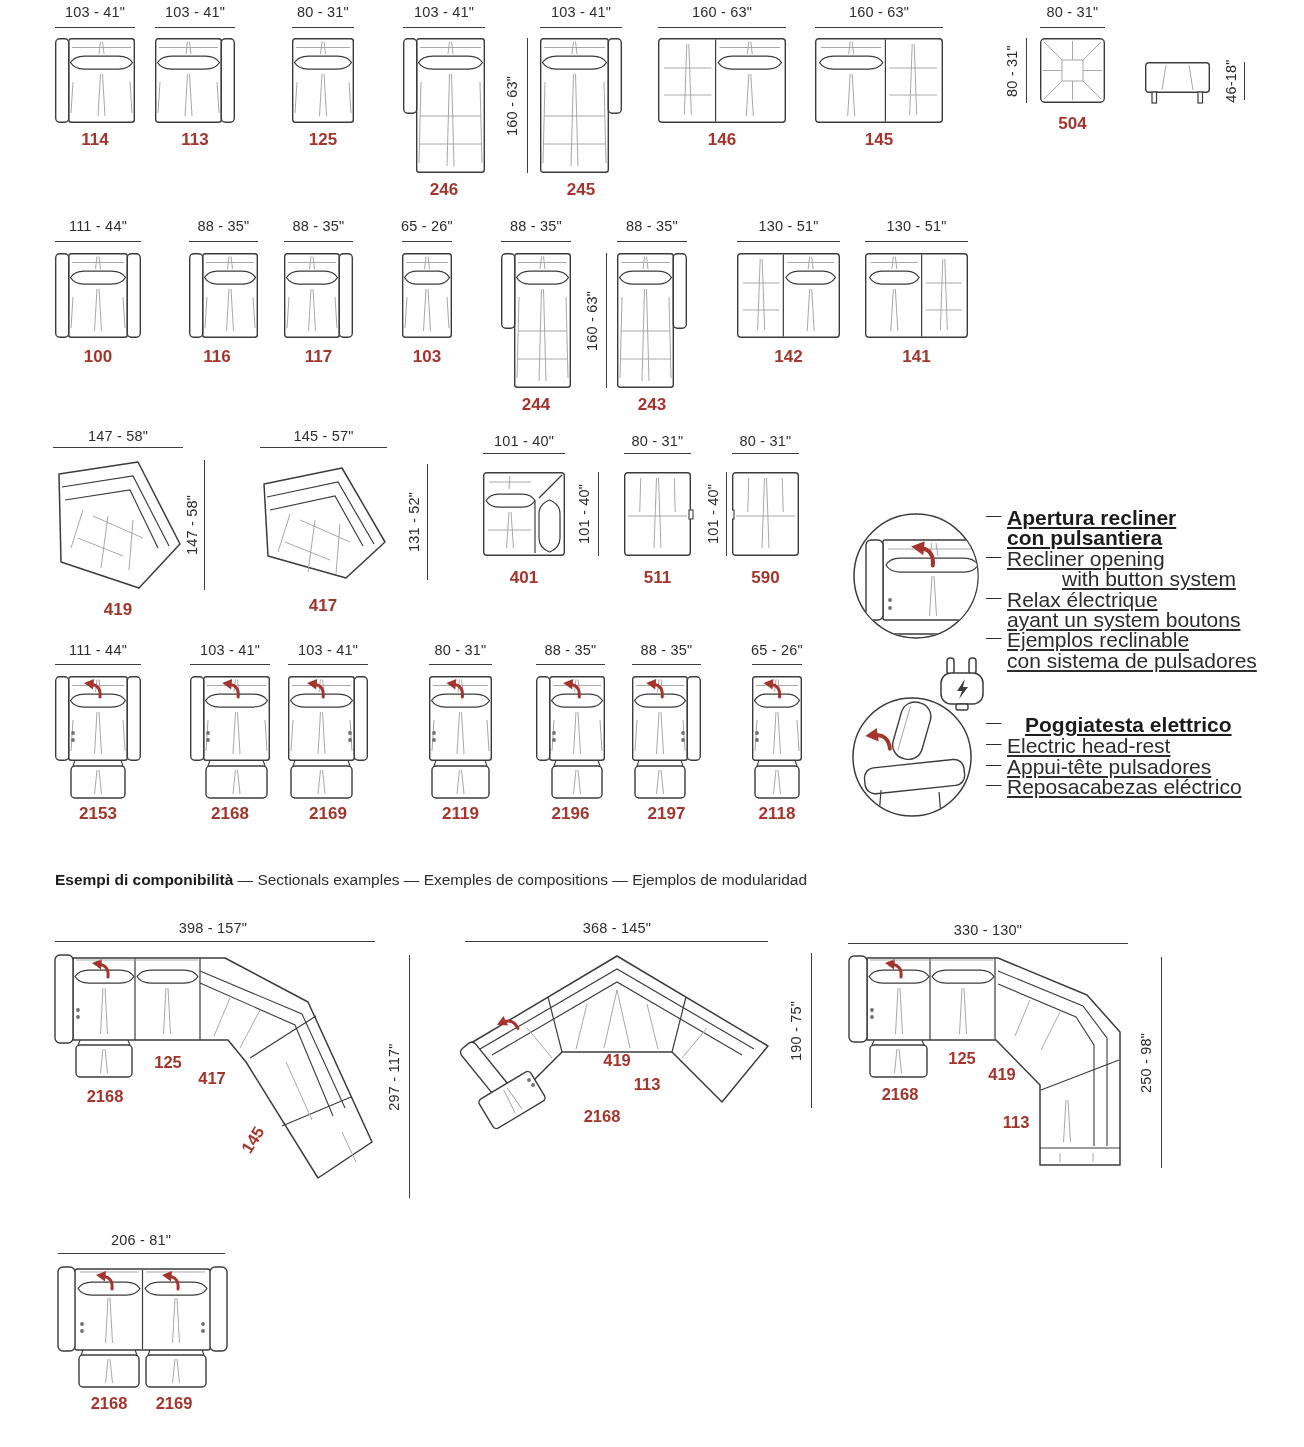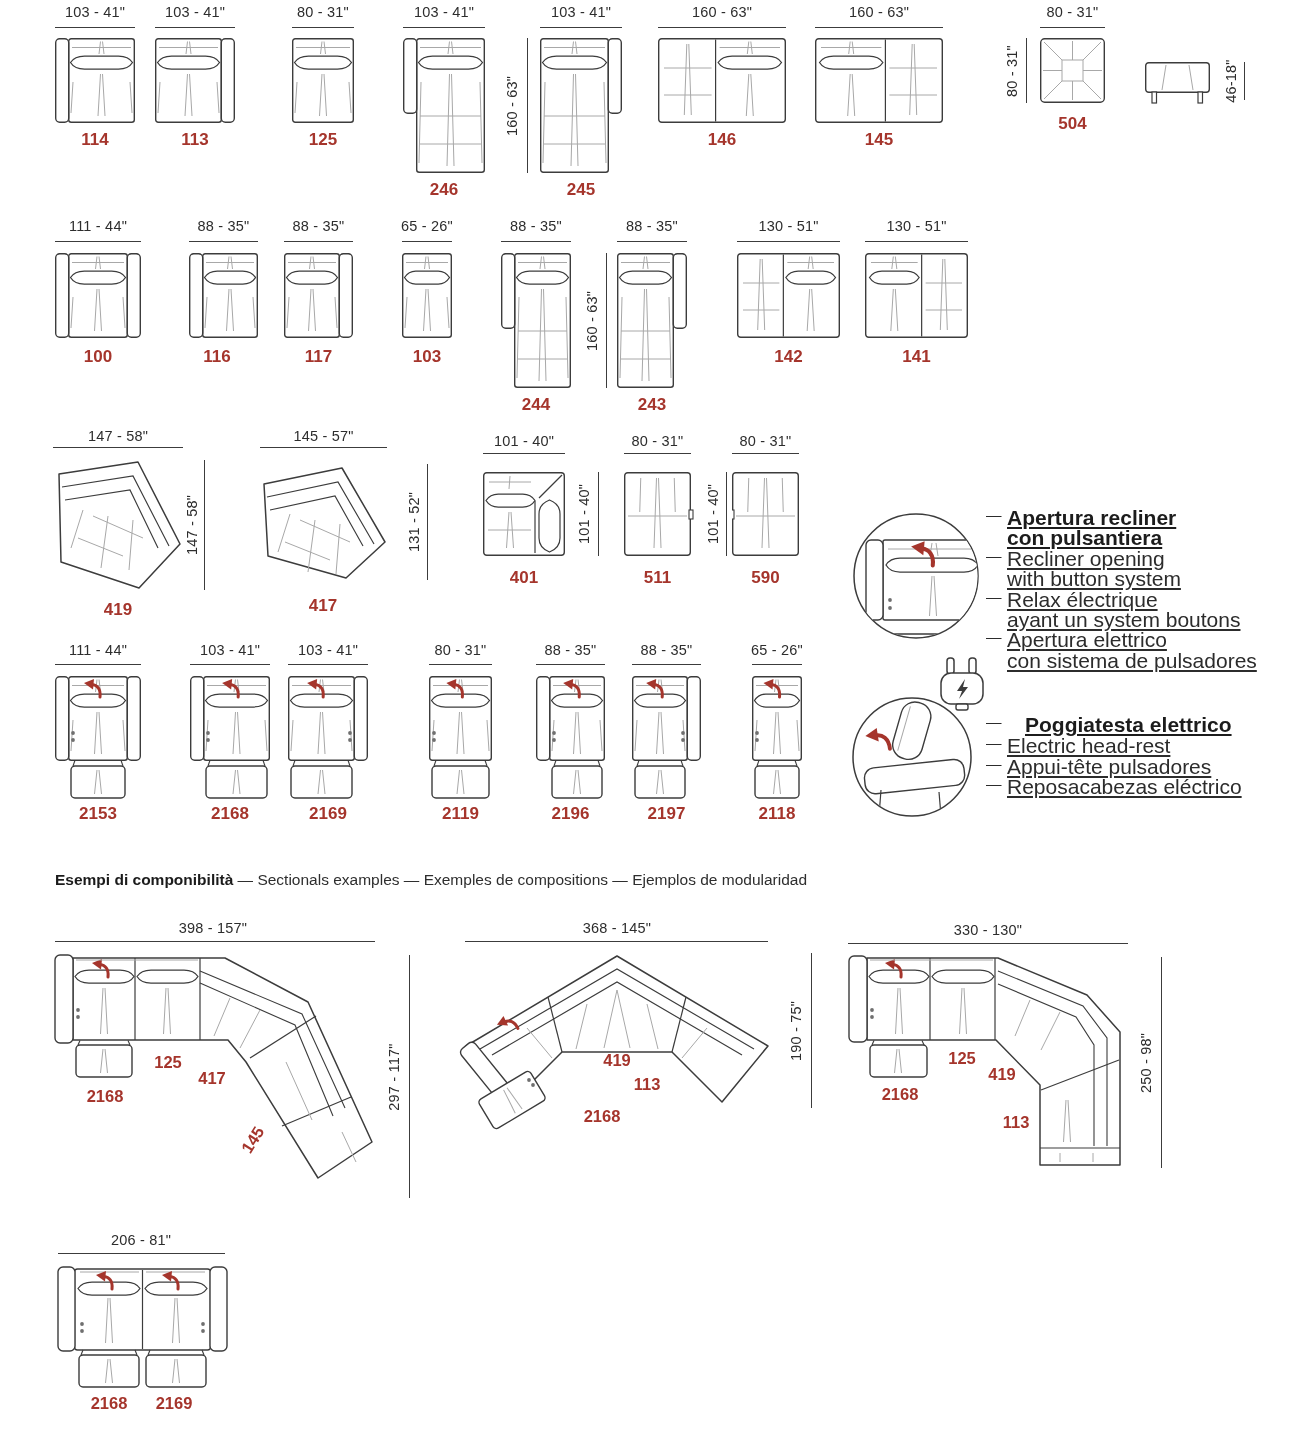--- a/index.html
+++ b/index.html
@@ -607,26 +607,26 @@
         <rect x="31" y="2" width="7" height="16" rx="3" fill="#fff" stroke="#3c3c3c" stroke-width="1.5"></rect>
         <rect x="3" y="17" width="42" height="31" rx="10" fill="#fff" stroke="#3c3c3c" stroke-width="1.5"></rect>
         <rect x="18" y="48" width="12" height="6" rx="2" fill="#fff" stroke="#3c3c3c" stroke-width="1.4"></rect>
         <polygon points="27,23 19,35 24,35 21,43 30,31 25,31" fill="#3c3c3c"></polygon>
       </svg>
       <div class="legend-dash" style="left:986px;top:506px">—</div>
       <div class="legend-line bold" style="left:1007px;top:506px">Apertura recliner</div>
       <div class="legend-line bold" style="left:1007px;top:526.4px">con pulsantiera</div>
       <div class="legend-dash" style="left:986px;top:546.8px">—</div>
       <div class="legend-line" style="left:1007px;top:546.8px">Recliner opening</div>
-      <div class="legend-line" style="left:1007px;top:567.2px">with button system</div>
+      <div class="legend-line" style="left:1062px;top:567.2px">with button system</div>
       <div class="legend-dash" style="left:986px;top:587.6px">—</div>
       <div class="legend-line" style="left:1007px;top:587.6px">Relax électrique</div>
       <div class="legend-line" style="left:1007px;top:608px">ayant un system boutons</div>
       <div class="legend-dash" style="left:986px;top:628.4px">—</div>
-      <div class="legend-line" style="left:1007px;top:628.4px">Apertura elettrico</div>
+      <div class="legend-line" style="left:1007px;top:628.4px">Ejemplos reclinable</div>
       <div class="legend-line" style="left:1007px;top:648.8px">con sistema de pulsadores</div>
       <div class="legend-dash" style="left:986px;top:713px">—</div>
       <div class="legend-line bold" style="left:1025px;top:713px">Poggiatesta elettrico</div>
       <div class="legend-dash" style="left:986px;top:733.8px">—</div>
       <div class="legend-line" style="left:1007px;top:733.8px">Electric head-rest</div>
       <div class="legend-dash" style="left:986px;top:754.6px">—</div>
       <div class="legend-line" style="left:1007px;top:754.6px">Appui-tête pulsadores</div>
       <div class="legend-dash" style="left:986px;top:775.4px">—</div>
       <div class="legend-line" style="left:1007px;top:775.4px">Reposacabezas eléctrico</div>
     </div>

